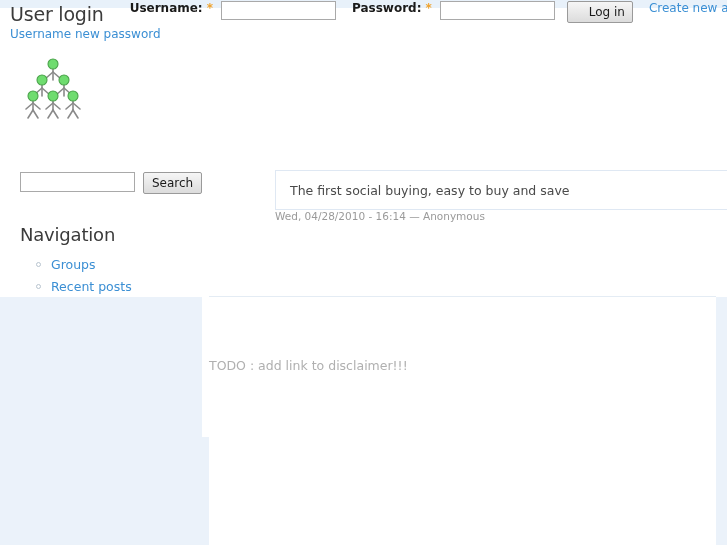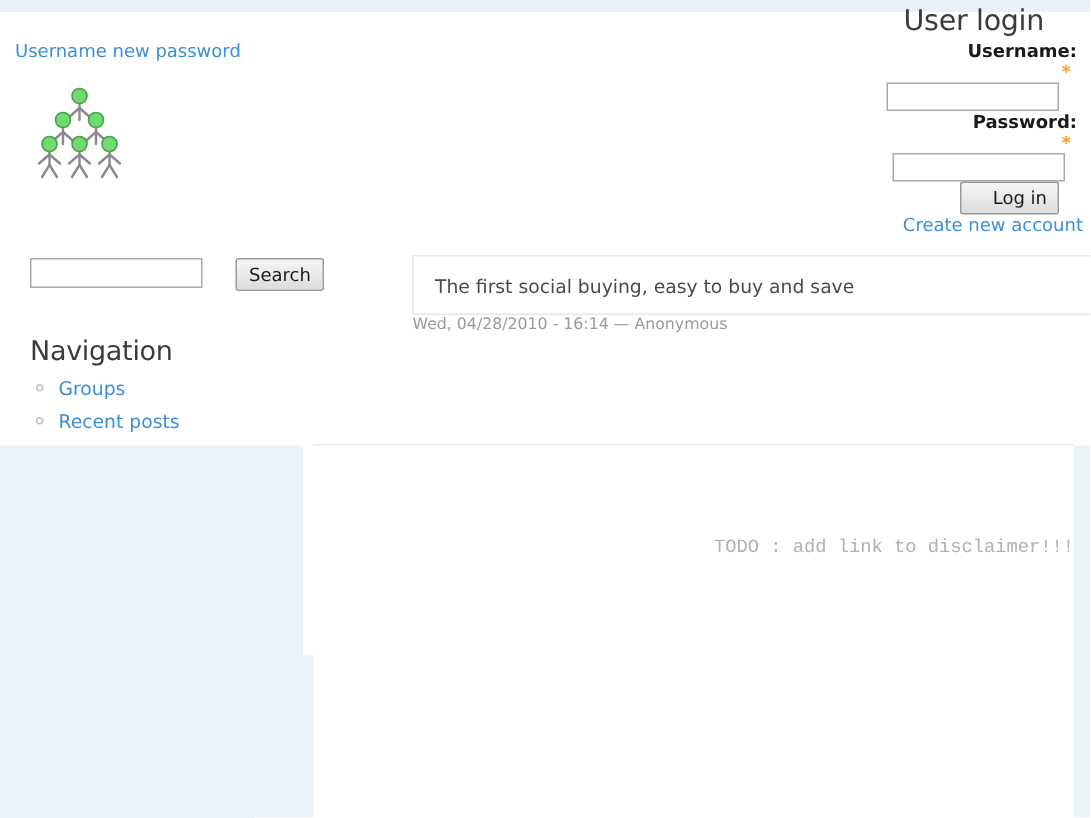--- a/index.html
+++ b/index.html
@@ -60,23 +60,22 @@
     position: absolute;
     left: 0; top: 0;
     width: 727px;
     padding: 0;
   }
   .login-row {
     position: absolute;
     left: 10px; top: 1px;
     width: 712px;
     display: flex;
-    align-items: flex-end;
+    align-items: flex-start;
     white-space: nowrap;
-    flex-direction: column;
   }
   .login-title {
     font-size: 19px;
     font-weight: normal;
     color: #3b3b3b;
     margin: 0 26px 0 0;
     line-height: 26px;
     letter-spacing: -0.2px;
   }
   .field-label {
@@ -149,41 +148,41 @@
     width: 115px;
     height: 20px;
     border: 1px solid #a9a9a9;
     background: #ffffff;
     font-family: "DejaVu Sans", "Liberation Sans", sans-serif;
     font-size: 12px;
     padding: 1px 3px;
     outline: none;
   }
   #search-button {
-    margin-left: 22px;
+    margin-left: 8px;
     height: 22px;
     padding: 1px 8px 2px 8px;
     border: 1px solid #9a9a9a;
     border-radius: 2px;
     background: linear-gradient(#f6f6f6, #dcdcdc);
     font-family: "DejaVu Sans", "Liberation Sans", sans-serif;
     font-size: 12px;
     color: #1a1a1a;
     cursor: pointer;
   }
   .block-title {
     font-size: 18px;
     font-weight: normal;
     color: #3b3b3b;
     margin: 30px 0 6px 0;
     letter-spacing: -0.2px;
   }
   ul.nav-list {
     list-style: none;
-    margin: 0;
+    margin: 12px;
     padding: 0 0 0 4px;
   }
   ul.nav-list li {
     display: flex;
     align-items: center;
     margin: 0 0 7px 0;
   }
   .bullet {
     width: 5px; height: 5px;
     border: 1px solid #b8c4cf;
@@ -226,24 +225,23 @@
     font-size: 10.5px;
     color: #9a9a9a;
     margin: 0;
   }
 
   
   #footer-message {
     position: absolute;
     left: 209px; top: 358px;
     width: 507px;
-    text-align: right;
+    text-align: left;
     font-size: 12.5px;
     color: #b0b0b0;
-    font-family: Liberation Mono, monospace;
   }
 </style>
 </head>
 <body>
 
 <div id="bg-layer">
   <div class="bg-top-band"></div>
   <div class="bg-left-col-upper"></div>
   <div class="bg-left-col-lower"></div>
   <div class="bg-right-strip"></div>

